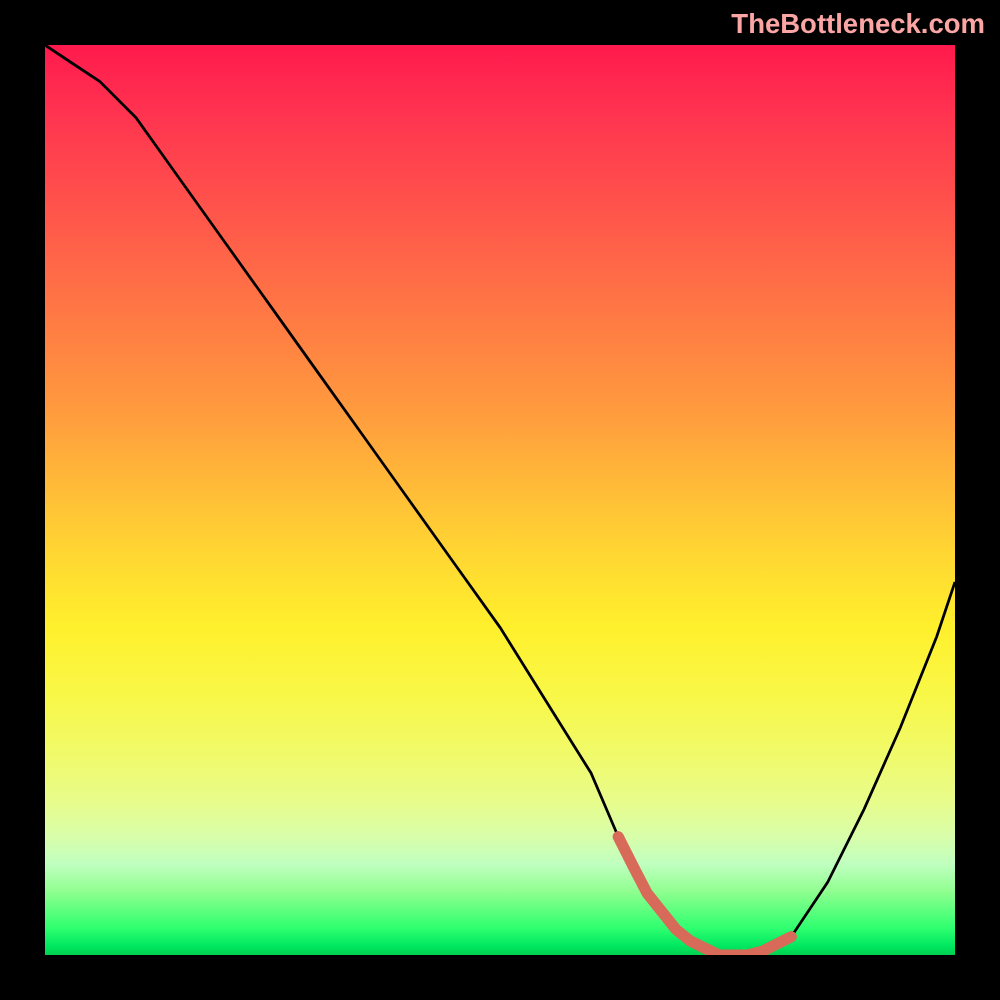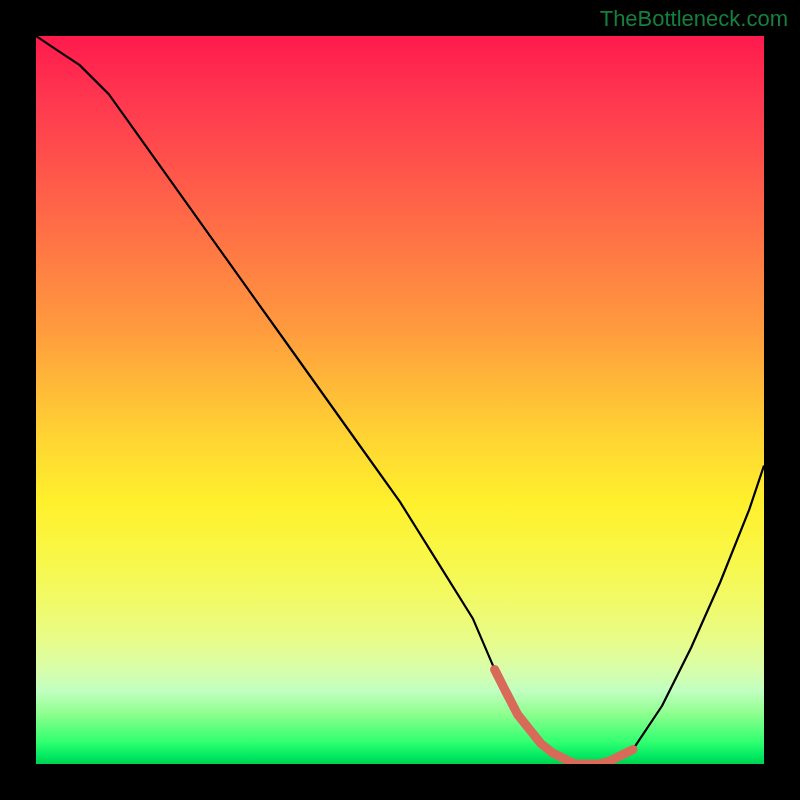--- a/index.html
+++ b/index.html
@@ -7,23 +7,23 @@
     width: 800px;
     height: 800px;
     background: #000;
     position: relative;
     font-family: Arial, sans-serif;
   }
   .watermark {
     position: absolute;
     top: 6px;
     right: 12px;
-    color: #15803d;
+    color: #fca5a5;
     font-size: 22px;
-    font-weight: 400;
+    font-weight: 700;
     z-index: 10;
   }
   .plot-area {
     position: absolute;
     left: 36px;
     top: 36px;
     width: 728px;
     height: 728px;
     overflow: hidden;
   }

